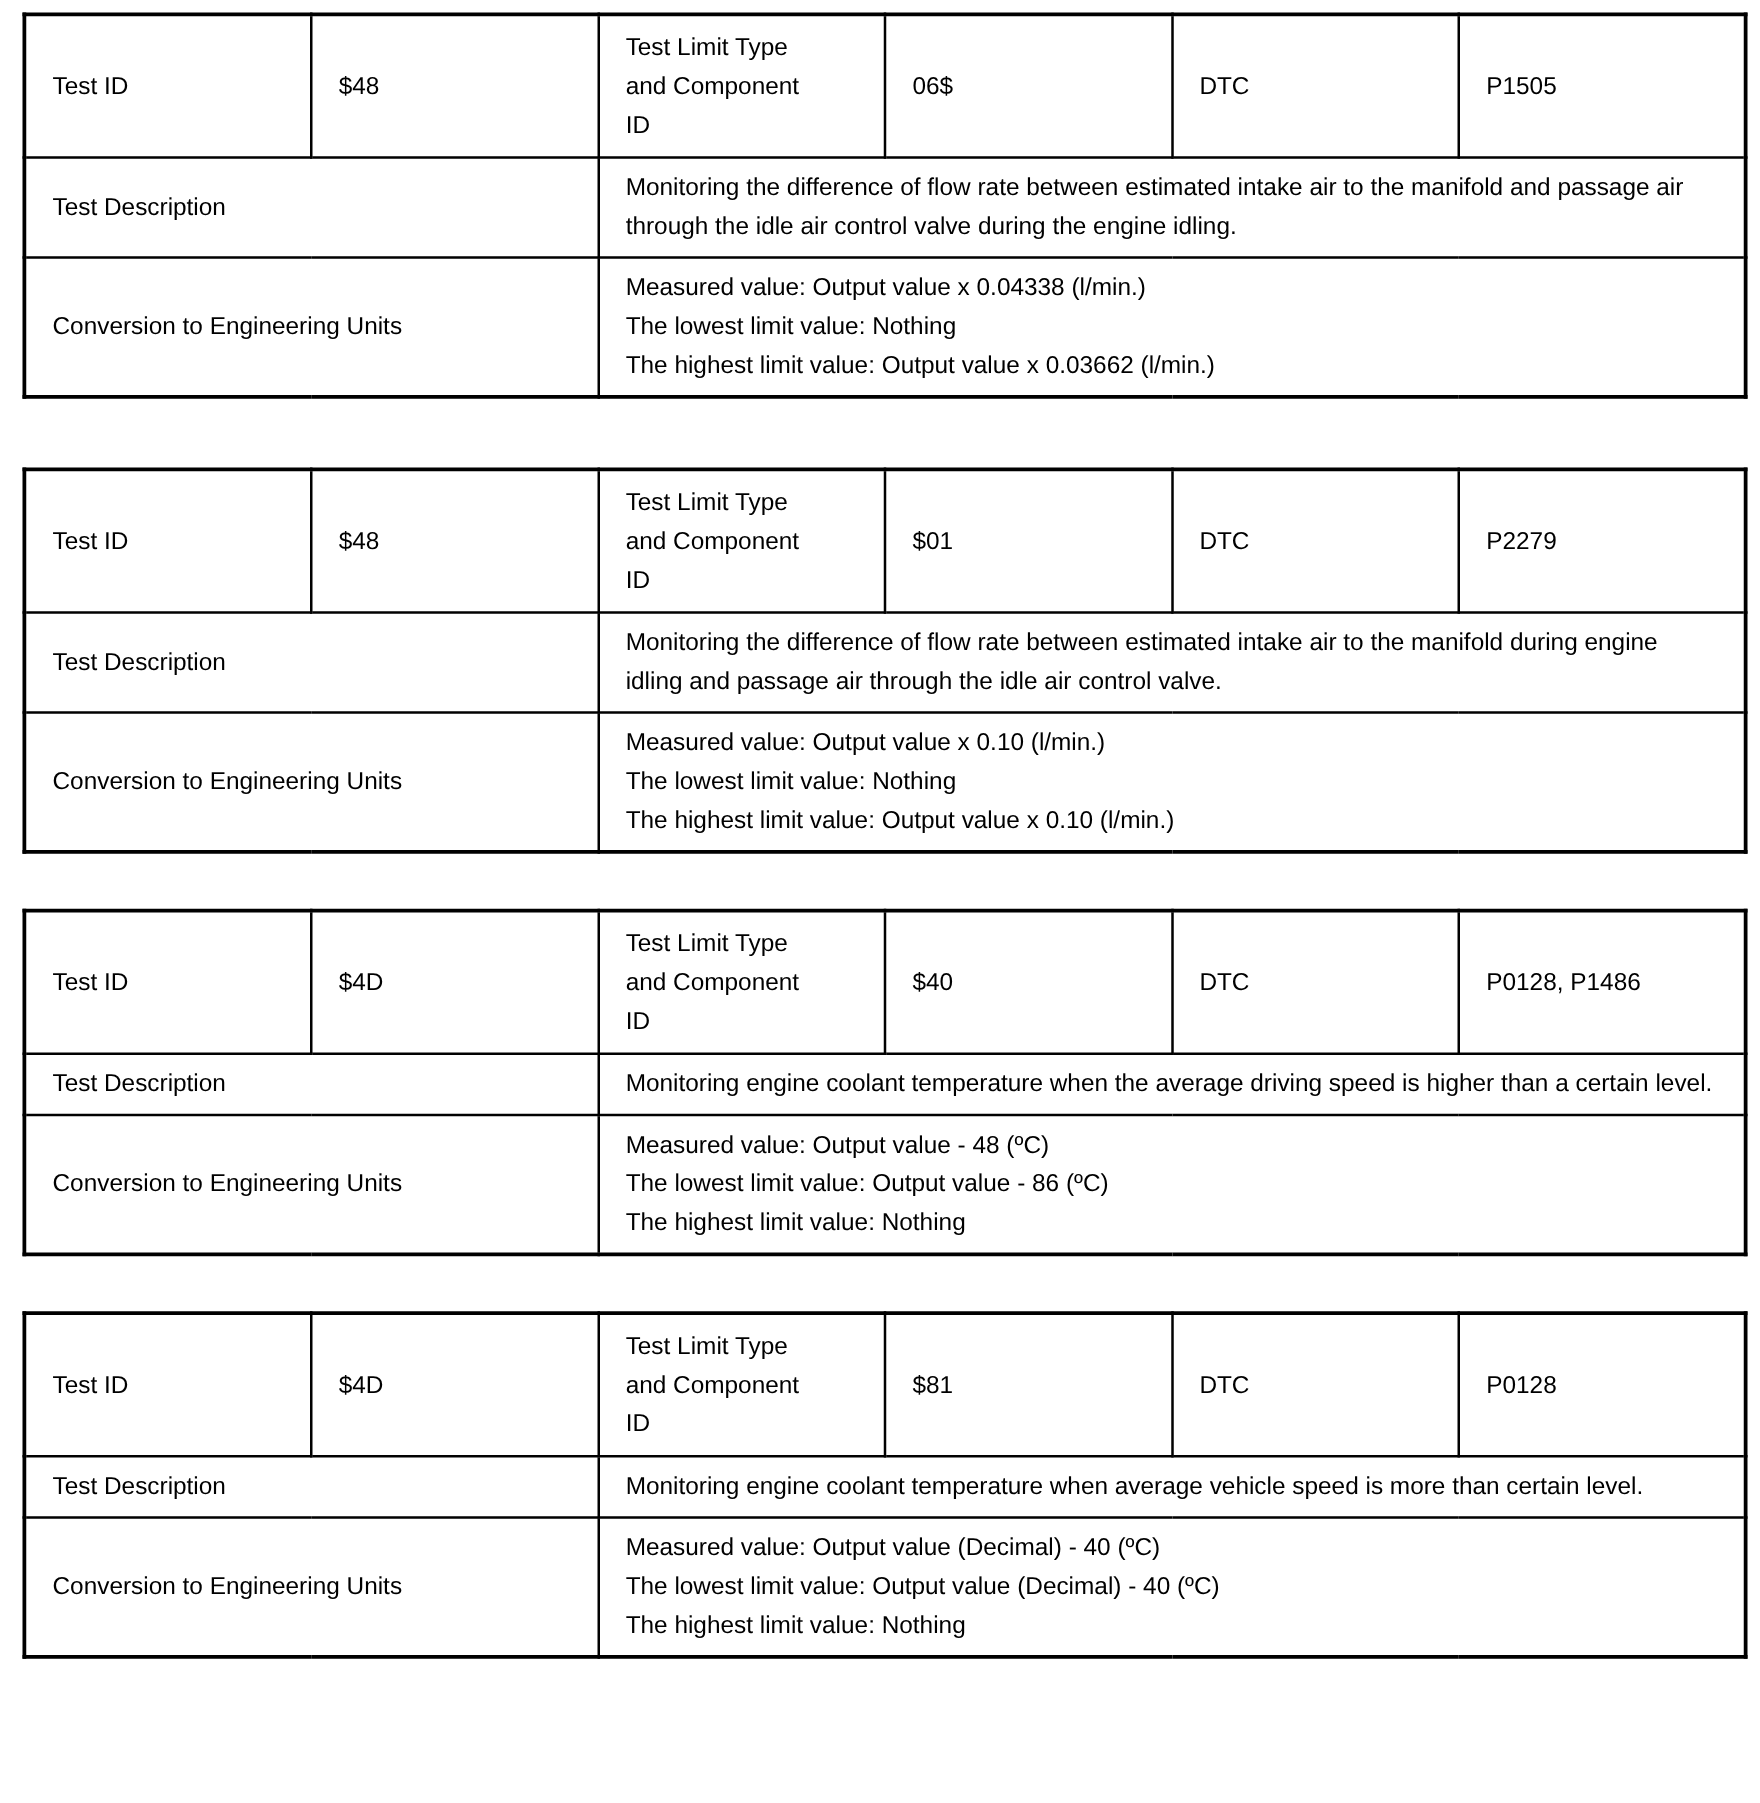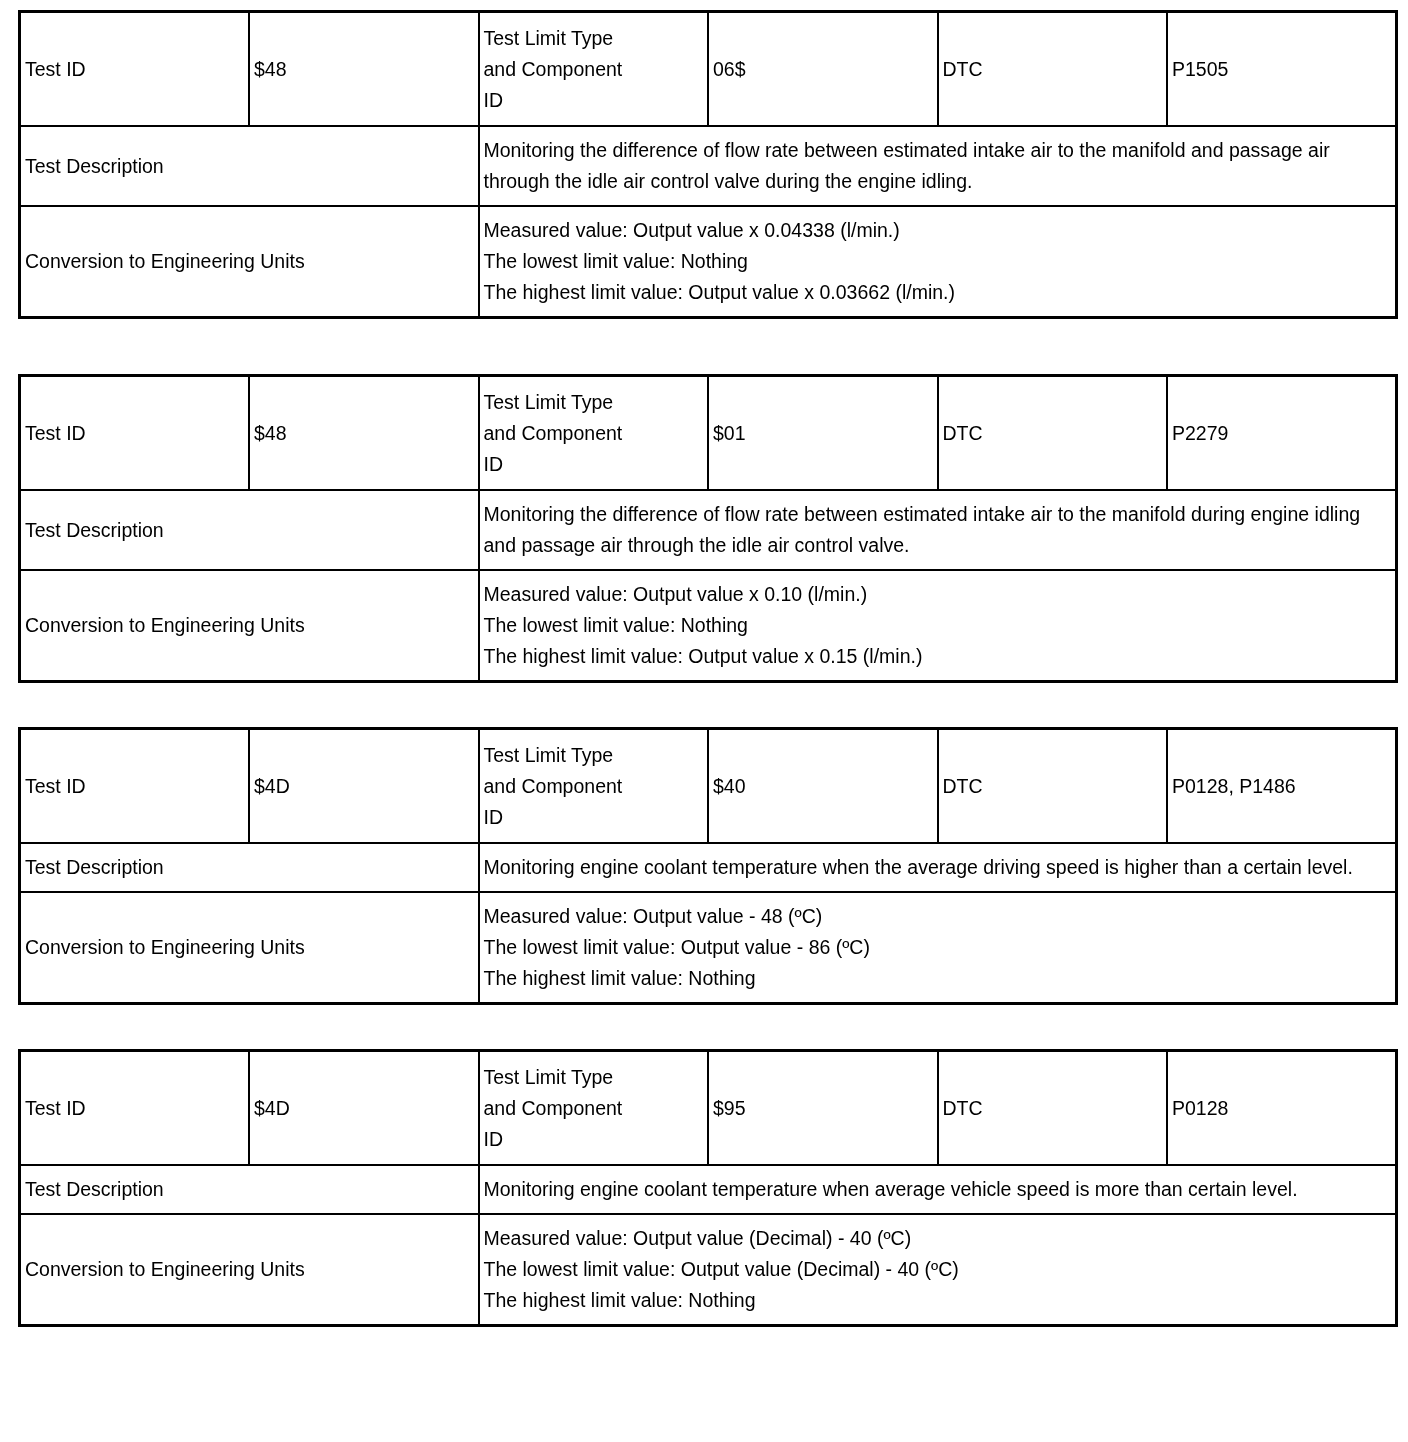--- a/index.html
+++ b/index.html
@@ -15,21 +15,21 @@
   }
   table.spec {
     border-collapse: collapse;
     table-layout: fixed;
     width: 1380px;
     border: 3px solid #000000;
   }
   table.spec col { width: 16.6667%; }
   table.spec td {
     border: 2px solid #000000;
-    padding: 8px 4px;
+    padding: 8px 21px;
     vertical-align: middle;
     font-size: 19.5px;
     line-height: 31px;
     overflow: hidden;
   }
   tr.row-head td { height: 96px; }
   tr.row-desc td, tr.row-conv td { }
   td.limit-label { white-space: pre-line; }
   .gap-lg { margin-bottom: 55px; }
   .gap-md { margin-bottom: 44px; }
@@ -94,21 +94,21 @@
   </tr>
   <tr class="row-desc">
     <td colspan="2">Test Description</td>
     <td colspan="4">Monitoring the difference of flow rate between estimated intake air to the manifold during engine idling and passage air through the idle air control valve.</td>
   </tr>
   <tr class="row-conv">
     <td colspan="2">Conversion to Engineering Units</td>
     <td colspan="4">
       <div>Measured value: Output value x 0.10 (l/min.)</div>
       <div>The lowest limit value: Nothing</div>
-      <div>The highest limit value: Output value x 0.15 (l/min.)</div>
+      <div>The highest limit value: Output value x 0.10 (l/min.)</div>
     </td>
   </tr>
 </tbody>
   </table>
 
 <table class="spec gap-md">
   <colgroup>
       <col>
       <col>
       <col>
@@ -151,21 +151,21 @@
       <col>
       <col>
   </colgroup>
     <tbody>
       <tr class="row-head">
     <td>Test ID</td>
     <td>$4D</td>
     <td class="limit-label">Test Limit Type
 and Component
 ID</td>
-    <td>$95</td>
+    <td>$81</td>
     <td>DTC</td>
     <td>P0128</td>
   </tr>
   <tr class="row-desc">
     <td colspan="2">Test Description</td>
     <td colspan="4">Monitoring engine coolant temperature when average vehicle speed is more than certain level.</td>
   </tr>
   <tr class="row-conv">
     <td colspan="2">Conversion to Engineering Units</td>
     <td colspan="4">

